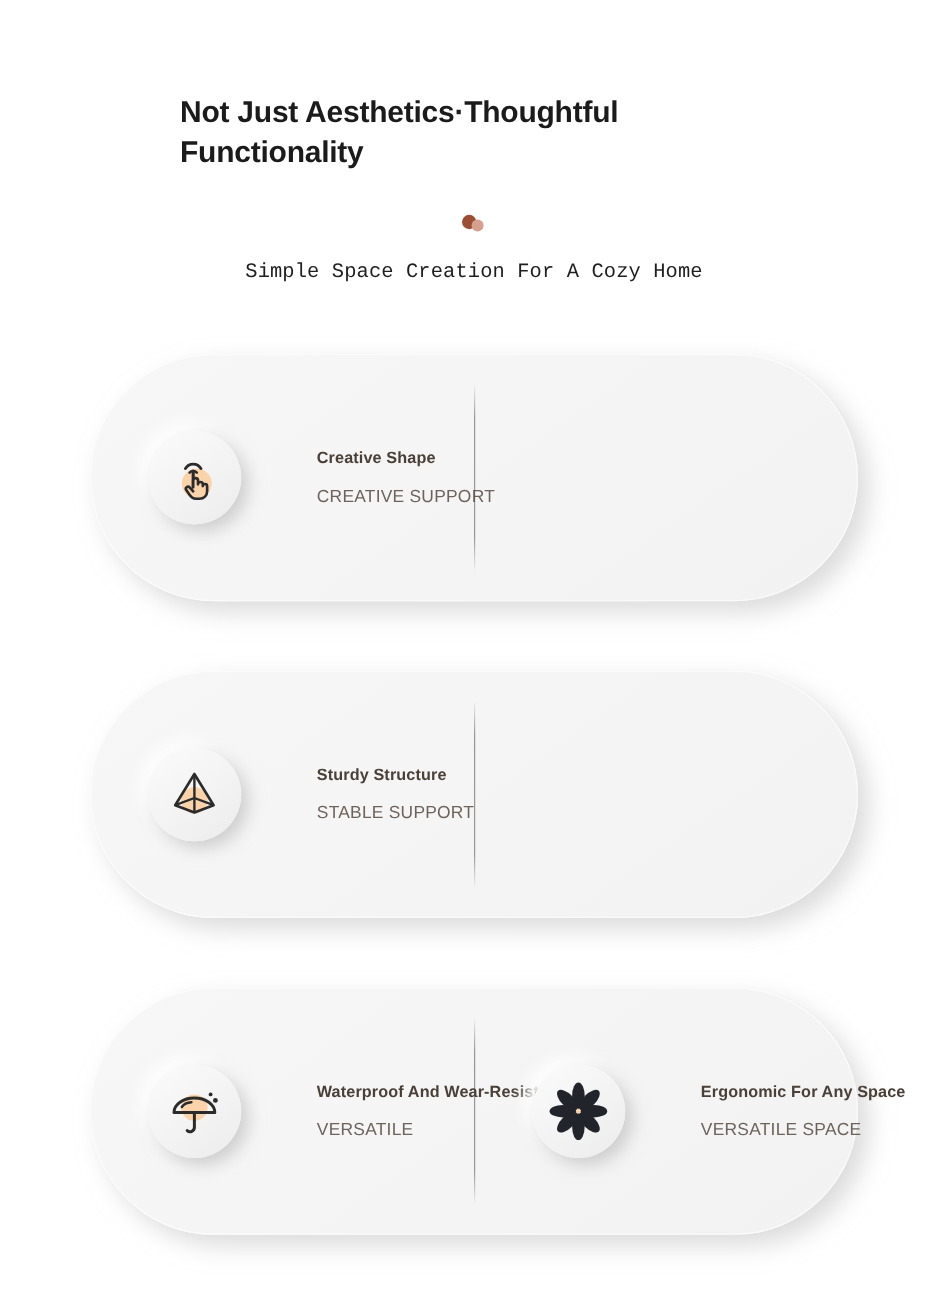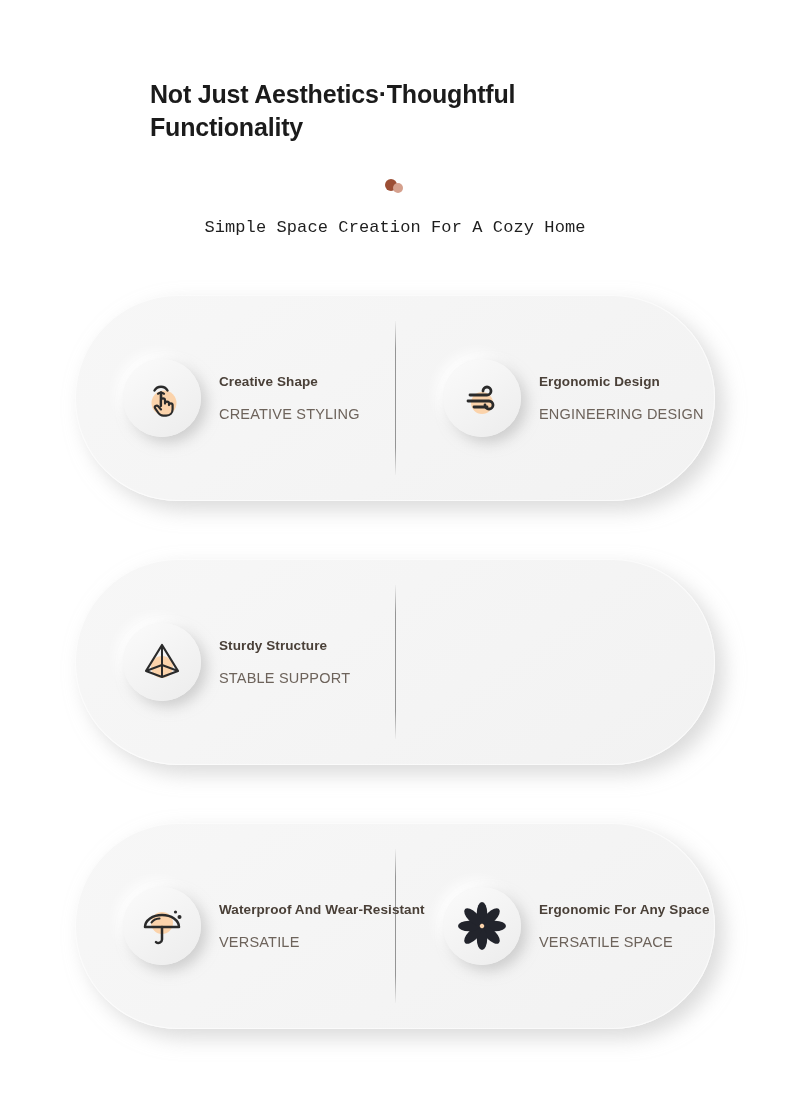--- a/index.html
+++ b/index.html
@@ -77,20 +77,21 @@
     top:26px;
     width:1px;
     height:154px;
     background:linear-gradient(to bottom, rgba(0,0,0,0.02), rgba(70,70,70,0.55) 18%, rgba(70,70,70,0.55) 82%, rgba(0,0,0,0.02));
   }
   .half {
     width:50%;
     display:flex;
     align-items:center;
     padding-left:48px;
+    gap:45px;
   }
 
   .icon-circle {
     flex:0 0 auto;
     width:78px; height:78px;
     border-radius:50%;
     background:linear-gradient(145deg,#fbfbfb,#ececec);
     box-shadow:
       6px 6px 13px rgba(186,186,186,0.65),
       -6px -6px 13px rgba(255,255,255,1);
@@ -141,38 +142,24 @@
           <svg width="44" height="44" viewBox="0 0 44 44">
             <circle cx="24" cy="27" r="12.5" fill="#fbd3ab"></circle>
             <path d="M14.5 14.5a7.5 7.5 0 0 1 13 0" fill="none" stroke="#2b2b2b" stroke-width="2.4" stroke-linecap="round"></path>
             <path d="M18 17.8a4.2 4.2 0 0 1 6 0" fill="none" stroke="#2b2b2b" stroke-width="2.2" stroke-linecap="round"></path>
             <path d="M21 16.5v13.5" fill="none" stroke="#2b2b2b" stroke-width="2.6" stroke-linecap="round"></path>
             <path d="M21 30V24.4c0-2.6 4-2.6 4 0v3.2c0-2.6 4-2.6 4 0v1.5c0-2.4 3.6-2.4 3.6 0v4.2c0 3.6-2.6 6.3-6.4 6.3h-3c-2.2 0-3.7-1-4.8-2.6l-3.2-4.6c-1.3-1.9 1.5-3.9 3-2.1L21 33.4" fill="#fbd3ab" stroke="#2b2b2b" stroke-width="2.2" stroke-linejoin="round" stroke-linecap="round"></path>
           </svg>
         </div>
         <div class="texts">
           <div class="t-title">Creative Shape</div>
-          <div class="t-sub">CREATIVE STYLING</div>
-        </div>
-      </div>
-
-      <div class="half">
-        <div class="icon-circle">
-          <svg width="44" height="44" viewBox="0 0 44 44">
-            <circle cx="22" cy="27" r="11" fill="#fbd3ab"></circle>
-            <path d="M10 19h17a4 4 0 1 0-4-4" fill="none" stroke="#2b2b2b" stroke-width="2.8" stroke-linecap="round" stroke-linejoin="round"></path>
-            <path d="M8 25h21a4 4 0 1 1-4 4" fill="none" stroke="#2b2b2b" stroke-width="2.8" stroke-linecap="round" stroke-linejoin="round"></path>
-            <path d="M14 31h13" fill="none" stroke="#2b2b2b" stroke-width="2.8" stroke-linecap="round"></path>
-          </svg>
-        </div>
-        <div class="texts">
-          <div class="t-title">Ergonomic Design</div>
-          <div class="t-sub">ENGINEERING DESIGN</div>
-        </div>
-      </div>
+          <div class="t-sub">CREATIVE SUPPORT</div>
+        </div>
+      </div>
+
     </div>
 
     <div class="card">
       <div class="divider"></div>
 
 
       <div class="half">
         <div class="icon-circle">
           <svg width="44" height="44" viewBox="0 0 44 44">
             <circle cx="22" cy="27" r="11" fill="#fbd3ab"></circle>

